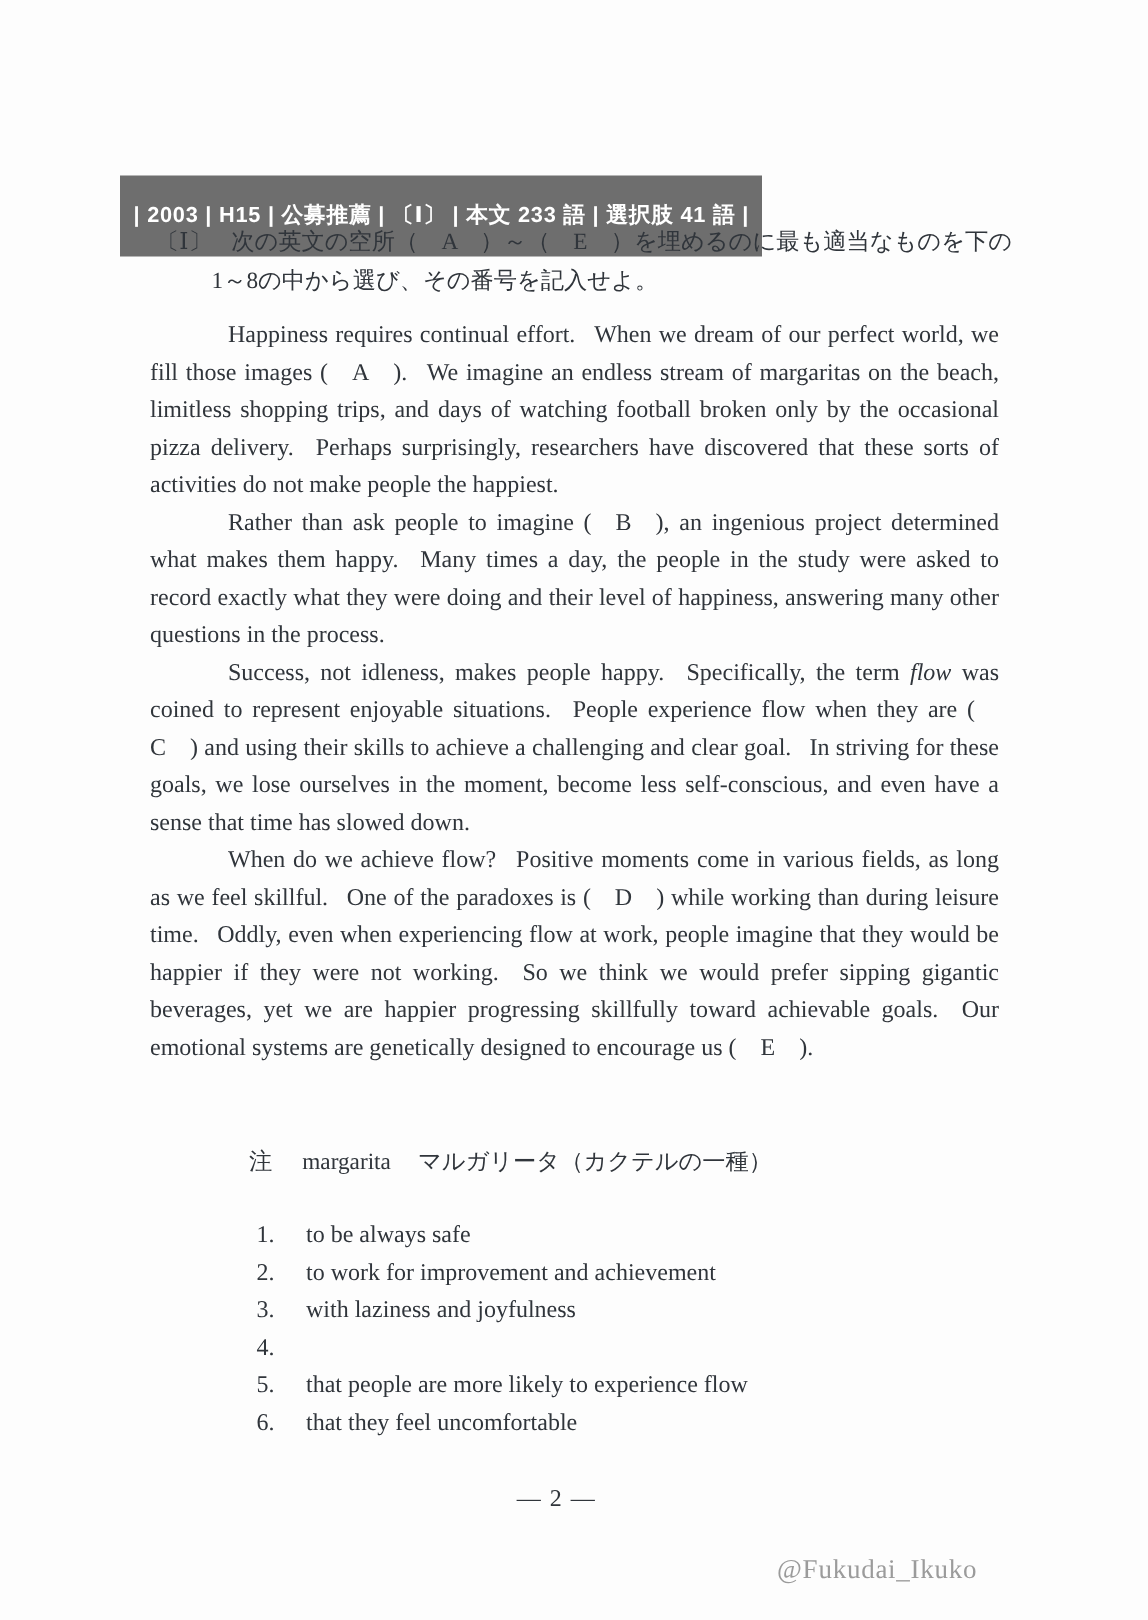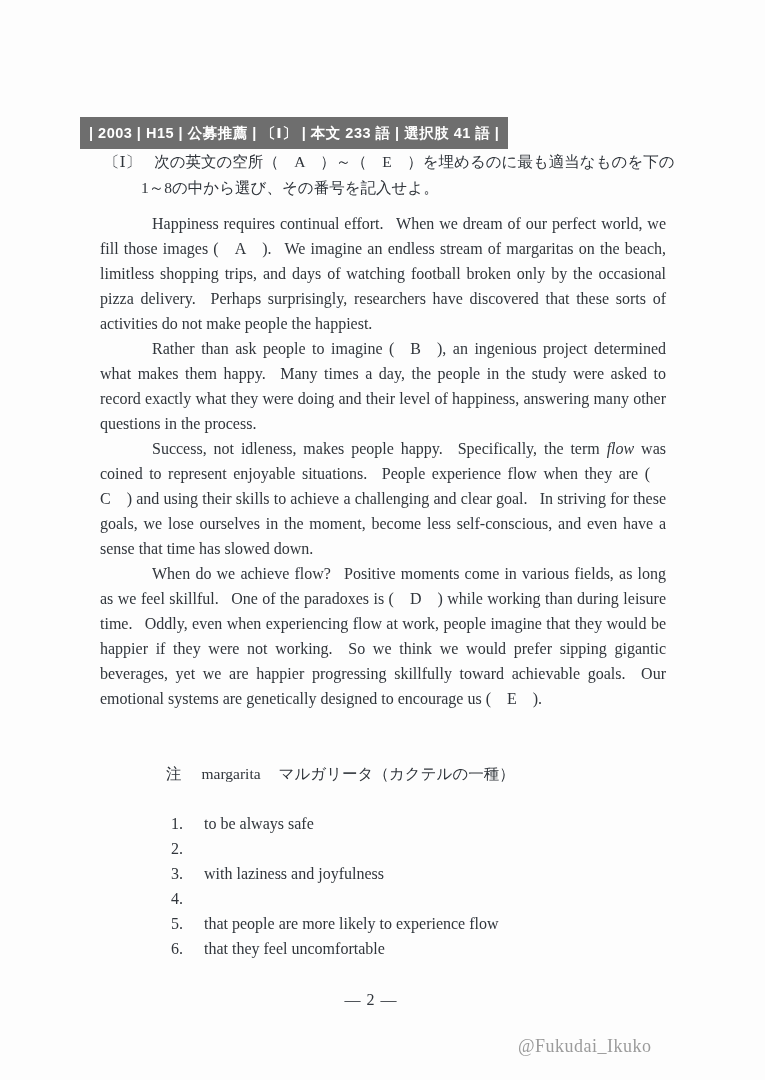--- a/index.html
+++ b/index.html
@@ -7,21 +7,21 @@
     position:relative;
     width:765px; height:1080px;
     background:#fdfdfd;
     font-family:"Liberation Serif","DejaVu Serif",serif;
     color:#30353b;
     overflow:hidden;
   }
   .header-badge {
     position:absolute; left:80px; top:117px;
     height:24px; line-height:24px;
-    padding:4px 9px;
+    padding:15px 9px;
     background:#6e6e6e; color:#ffffff;
     font-family:"Liberation Sans","DejaVu Sans",sans-serif;
     font-size:14.5px; font-weight:bold; letter-spacing:0.5px;
     white-space:nowrap;
   }
   .instruction {
     position:absolute; left:104px; top:149px; width:585px;
     font-size:15.5px; line-height:26px;
   }
   .instruction .instr-label { margin-right:13px; }
@@ -77,20 +77,21 @@
     <span class="note-label">注</span><span class="note-term">margarita</span><span class="note-gloss">マルガリータ（カクテルの一種）</span>
   </div>
 
   <div class="options">
       <div class="option-row">
         <span class="option-num">1.</span>
         <span class="option-text">to be always safe</span>
       </div>
       <div class="option-row">
         <span class="option-num">2.</span>
+        <span class="option-text">to work for improvement and achievement</span>
       </div>
       <div class="option-row">
         <span class="option-num">3.</span>
         <span class="option-text">with laziness and joyfulness</span>
       </div>
       <div class="option-row">
         <span class="option-num">4.</span>
       </div>
       <div class="option-row">
         <span class="option-num">5.</span>

